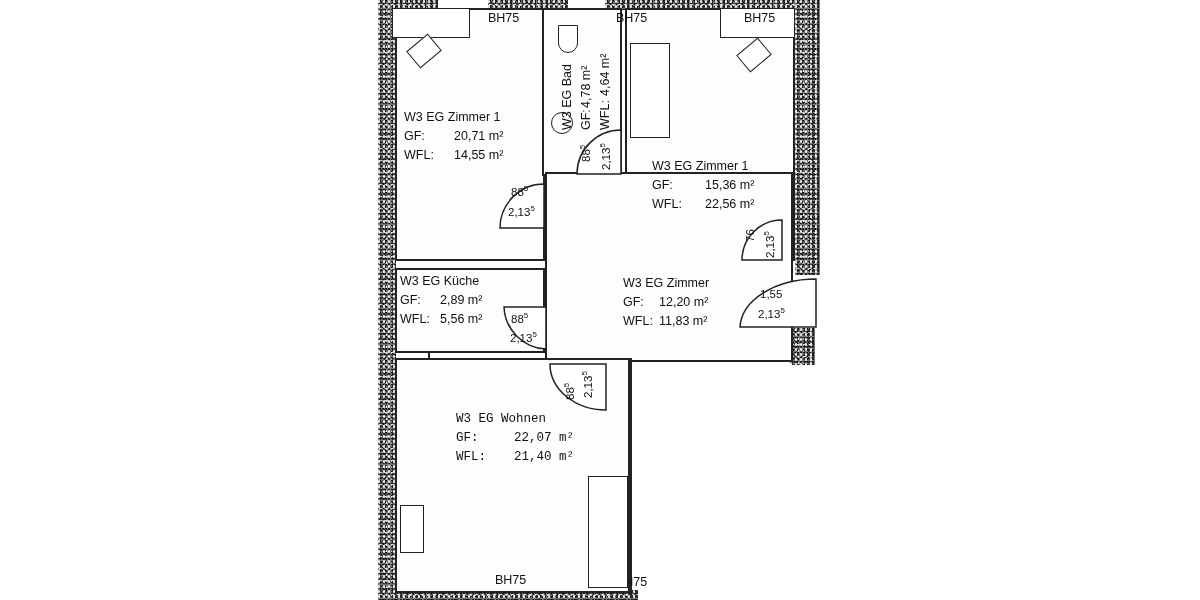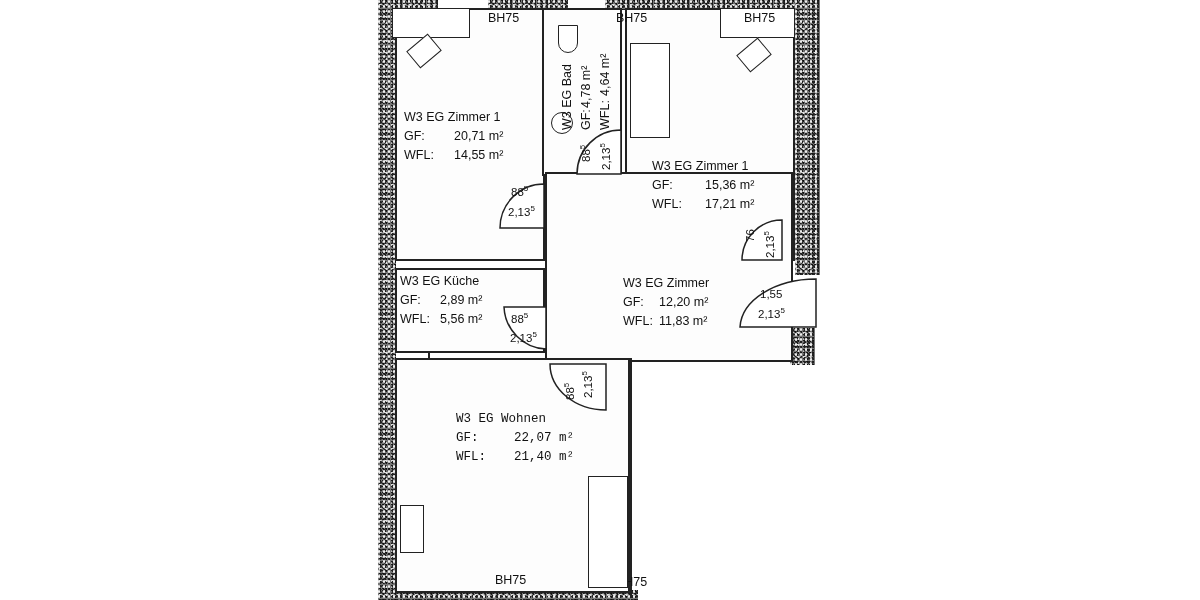--- a/index.html
+++ b/index.html
@@ -89,21 +89,21 @@
   </div>
 
   <div class="label" style="left:652px;top:157px;">
     <span class="name">W3 EG Zimmer 1</span>
     <span class="row">
         <span class="key" style="width:53px;">GF:</span>
         <span>15,36 m²</span>
       </span>
     <span class="row">
         <span class="key" style="width:53px;">WFL:</span>
-        <span>17,21 m²</span>
+        <span>22,56 m²</span>
       </span>
   </div>
 
   <div class="label" style="left:400px;top:272px;">
     <span class="name">W3 EG Küche</span>
     <span class="row">
         <span class="key" style="width:40px;">GF:</span>
         <span>2,89 m²</span>
       </span>
     <span class="row">

